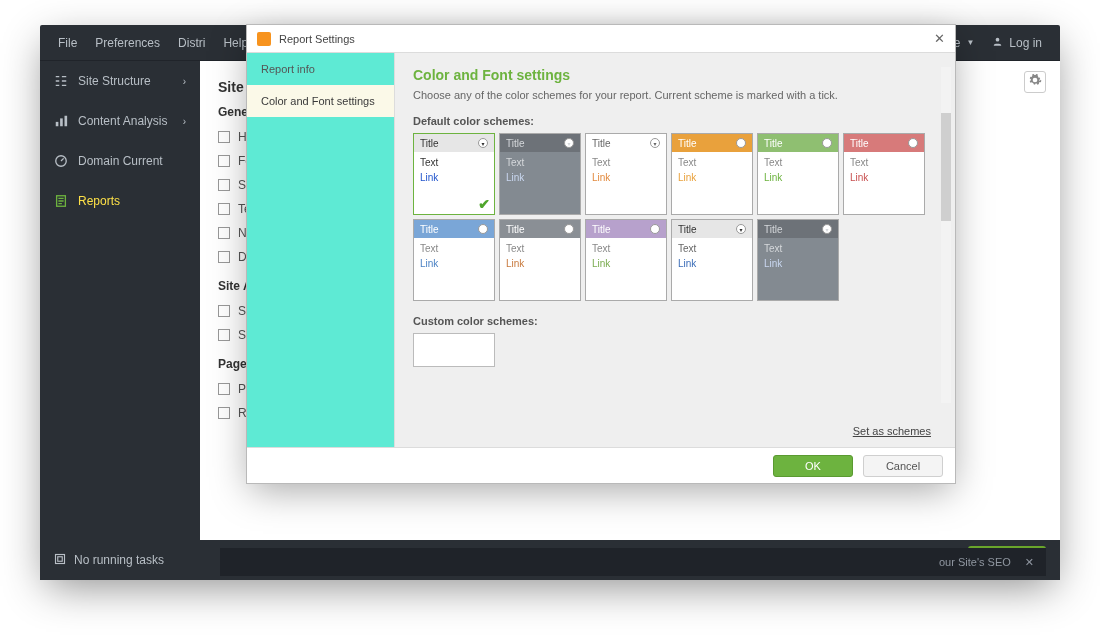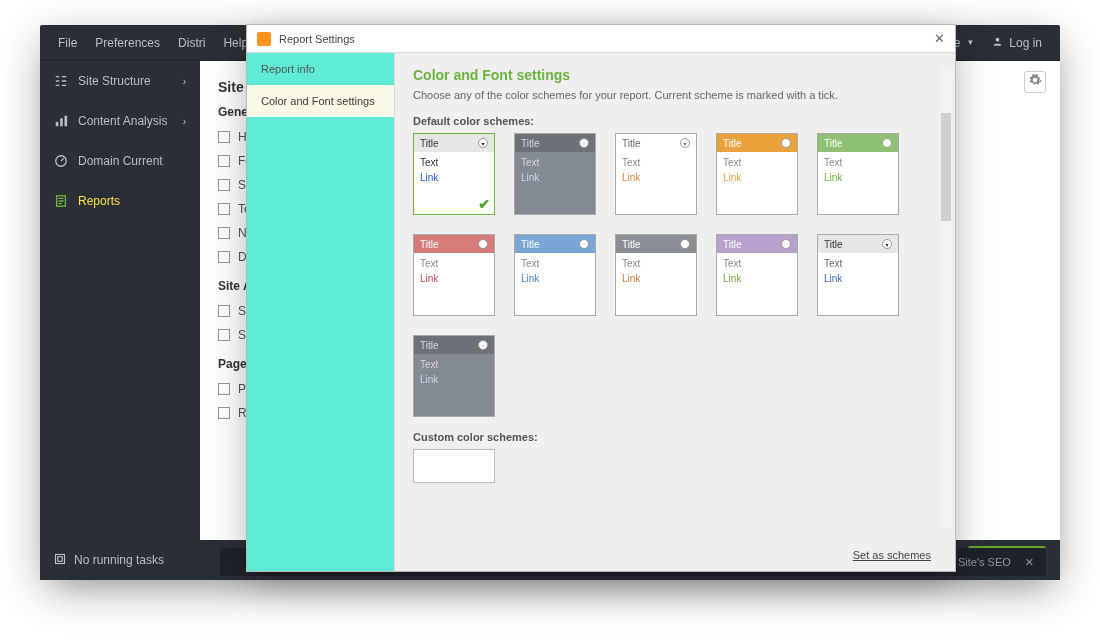--- a/index.html
+++ b/index.html
@@ -21,33 +21,33 @@
   .panel h3{font-size:14px;font-weight:700;margin-bottom:10px}
   .panel h4{font-size:12px;font-weight:700;margin:10px 0 6px}
   .li{display:flex;align-items:center;gap:8px;color:#555;font-size:12px;height:24px}
   .li .box{width:12px;height:12px;border:1px solid #999;display:inline-block}
   .gear{position:absolute;top:10px;right:14px;width:22px;height:22px;border:1px solid #ccc;border-radius:3px;display:flex;align-items:center;justify-content:center;color:#888}
   .bottombar{position:absolute;left:0;right:0;bottom:0;height:40px;background:#2a2f35;color:#b8bfc6;display:flex;align-items:center;padding:0 14px;font-size:12px}
   .savebtn{position:absolute;right:14px;top:6px;width:78px;height:28px;background:#69a52b;color:#fff;border-radius:3px;display:flex;align-items:center;justify-content:center;font-size:12px;font-weight:600}
   .seo-banner{position:absolute;left:180px;right:14px;bottom:4px;height:28px;background:#1f2329;color:#8f96a0;font-size:11px;display:flex;align-items:center;justify-content:flex-end;padding:0 12px}
   .seo-banner .x{margin-left:14px}
   
-  .modal{position:absolute;top:24px;left:246px;width:710px;height:548px;background:#fff;border:1px solid #b9b9b9;box-shadow:0 10px 36px -4px rgba(0,0,0,.35);display:flex;flex-direction:column}
+  .modal{position:absolute;top:24px;left:246px;width:710px;height:460px;background:#fff;border:1px solid #b9b9b9;box-shadow:0 10px 36px -4px rgba(0,0,0,.35);display:flex;flex-direction:column}
   .mtitle{height:28px;display:flex;align-items:center;padding:0 10px;border-bottom:1px solid #dcdcdc;font-size:11px;color:#444}
   .mtitle .logo{width:14px;height:14px;background:#f7931e;border-radius:2px;margin-right:8px}
   .mtitle .mx{margin-left:auto;color:#666;cursor:pointer;font-size:13px}
   .mbody{flex:1;display:flex;min-height:0}
   .mside{width:148px;background:#5eead4;border-right:1px solid #dcdcdc}
   .mtab{height:32px;display:flex;align-items:center;padding:0 14px;font-size:11px;color:#555;cursor:pointer}
   .mtab.sel{background:#fbf9e8;color:#3a3a3a}
   .mmain{flex:1;background:#efefef;padding:14px 18px 10px 18px;position:relative;overflow:hidden}
   .mmain h2{color:#6db33f;font-size:14px;font-weight:700;margin-bottom:6px}
   .mmain .sub{color:#666;font-size:11px;margin-bottom:14px}
   .seclbl{font-size:11px;font-weight:700;color:#555;margin:6px 0}
-  .schemes{display:flex;flex-wrap:wrap;gap:19px;margin-bottom:14px}
+  .schemes{display:flex;flex-wrap:wrap;gap:4px;margin-bottom:14px}
   .swatch{width:82px;height:82px;border:1px solid #aaa;background:#fff;cursor:pointer;position:relative;display:flex;flex-direction:column}
   .swatch .hd{height:18px;display:flex;align-items:center;padding:0 6px;font-size:10px;justify-content:space-between}
   .swatch .hd .dd{width:10px;height:10px;background:#fff;border:1px solid #999;border-radius:50%;display:flex;align-items:center;justify-content:center;font-size:6px}
   .swatch .bd{flex:1;padding:5px 6px;font-size:10px;display:flex;flex-direction:column;gap:4px}
   .swatch .bd .lk{}
   .swatch.sel{border-color:#6db33f}
   .swatch .tick{position:absolute;right:4px;bottom:2px;color:#4fa52b;font-size:14px;font-weight:700}
   .custom{margin-top:6px}
   .customslot{width:82px;height:34px;border:1px solid #bbb;background:#fff}
   .setdef{position:absolute;right:24px;bottom:10px;font-size:11px;color:#444;text-decoration:underline;cursor:pointer}
@@ -327,13 +327,17 @@
       <div class="custom">
         <div class="seclbl">Custom color schemes:</div>
         <div class="customslot"></div>
       </div>
       <span class="setdef">Set as schemes</span>
       <div class="vscroll">
           <div class="thumb"></div>
         </div>
     </div>
   </div>
+  <div class="mfoot">
+    <div class="btn ok">OK</div>
+    <div class="btn cancel">Cancel</div>
+  </div>
 </div>
 
 </body></html>

